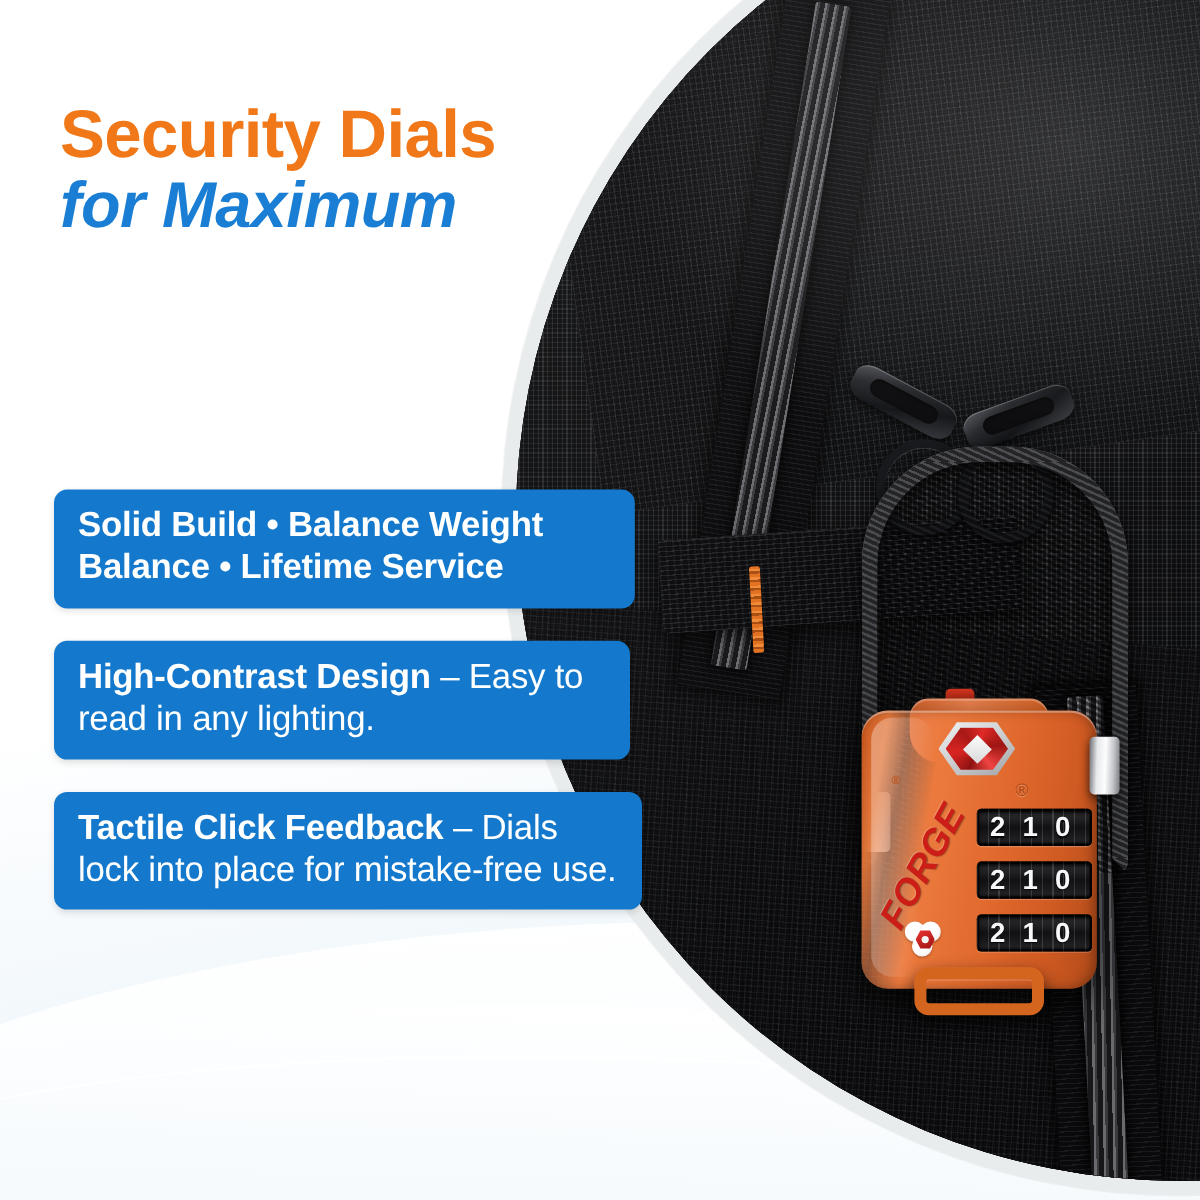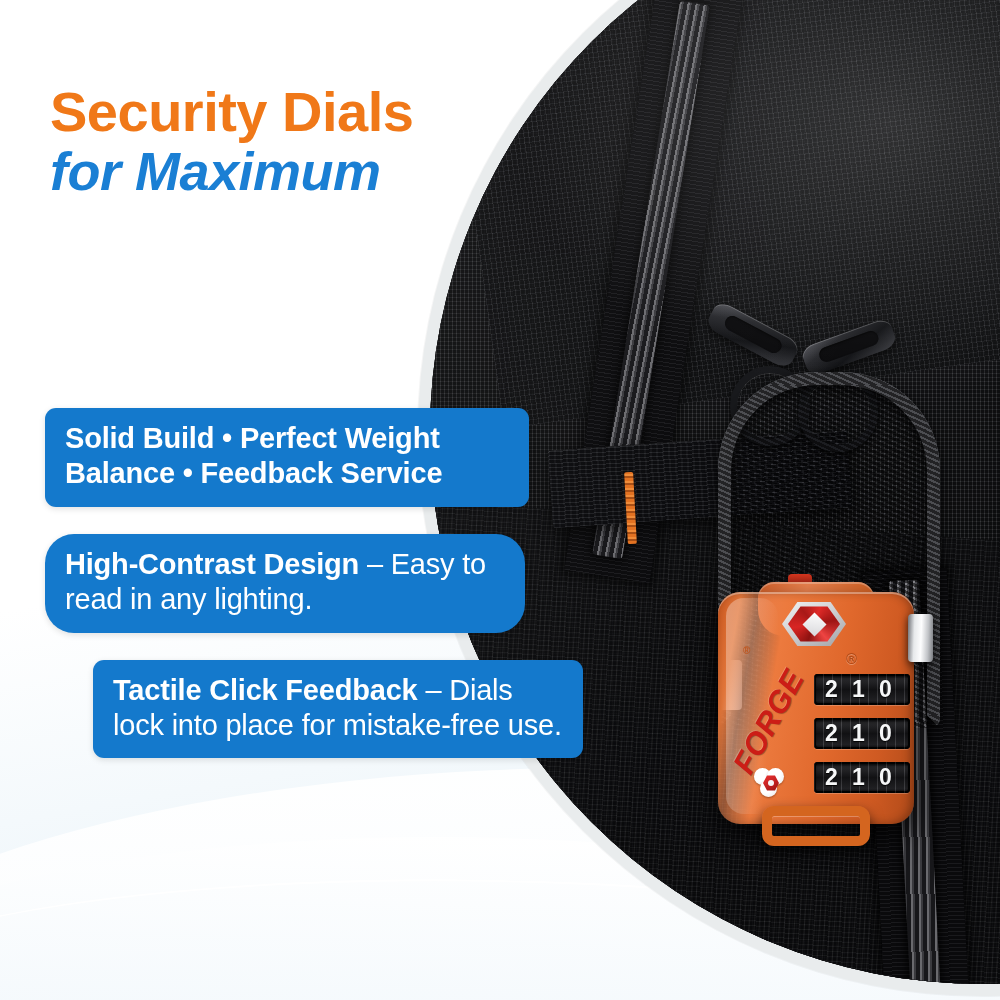--- a/index.html
+++ b/index.html
@@ -523,22 +523,22 @@
     margin-bottom: 27px;
     box-shadow: 0 2px 6px rgba(0,0,0,.12);
     font-size: 29px;
     line-height: 1.22;
     letter-spacing: -.2px;
   }
   .feature .lead { font-weight: bold; }
   .feature .rest { font-weight: normal; }
   .feature.all-bold { font-weight: bold; }
   .f1 { width: 444px; }
-  .f2 { width: 440px; border-radius: 29px; }
-  .f3 { width: 450px; margin-left: 48px; }
+  .f2 { width: 440px; }
+  .f3 { width: 450px; }
 </style>
 </head>
 <body>
 
 <div id="stage">
 
   <div class="bg-base"></div>
   <div class="swoosh swoosh-a"></div>
   <div class="swoosh swoosh-b"></div>
   <div class="swoosh-line"></div>
@@ -620,21 +620,21 @@
     </div>
   </div>
 
   <div class="headline">
     <div class="l1">Security Dials</div>
     <div class="l2">for Maximum</div>
   </div>
 
   <div class="features">
     <div class="feature f1 all-bold">
-      <span class="lead">Solid Build • Perfect Weight Balance • Feedback Service</span><span class="rest"></span>
+      <span class="lead">Solid Build • Balance Weight Balance • Lifetime Service</span><span class="rest"></span>
     </div>
     <div class="feature f2">
       <span class="lead">High-Contrast Design</span><span class="rest"> – Easy to read in any lighting.</span>
     </div>
     <div class="feature f3">
       <span class="lead">Tactile Click Feedback</span><span class="rest"> – Dials lock into place for mistake-free use.</span>
     </div>
   </div>
 
 </div>

